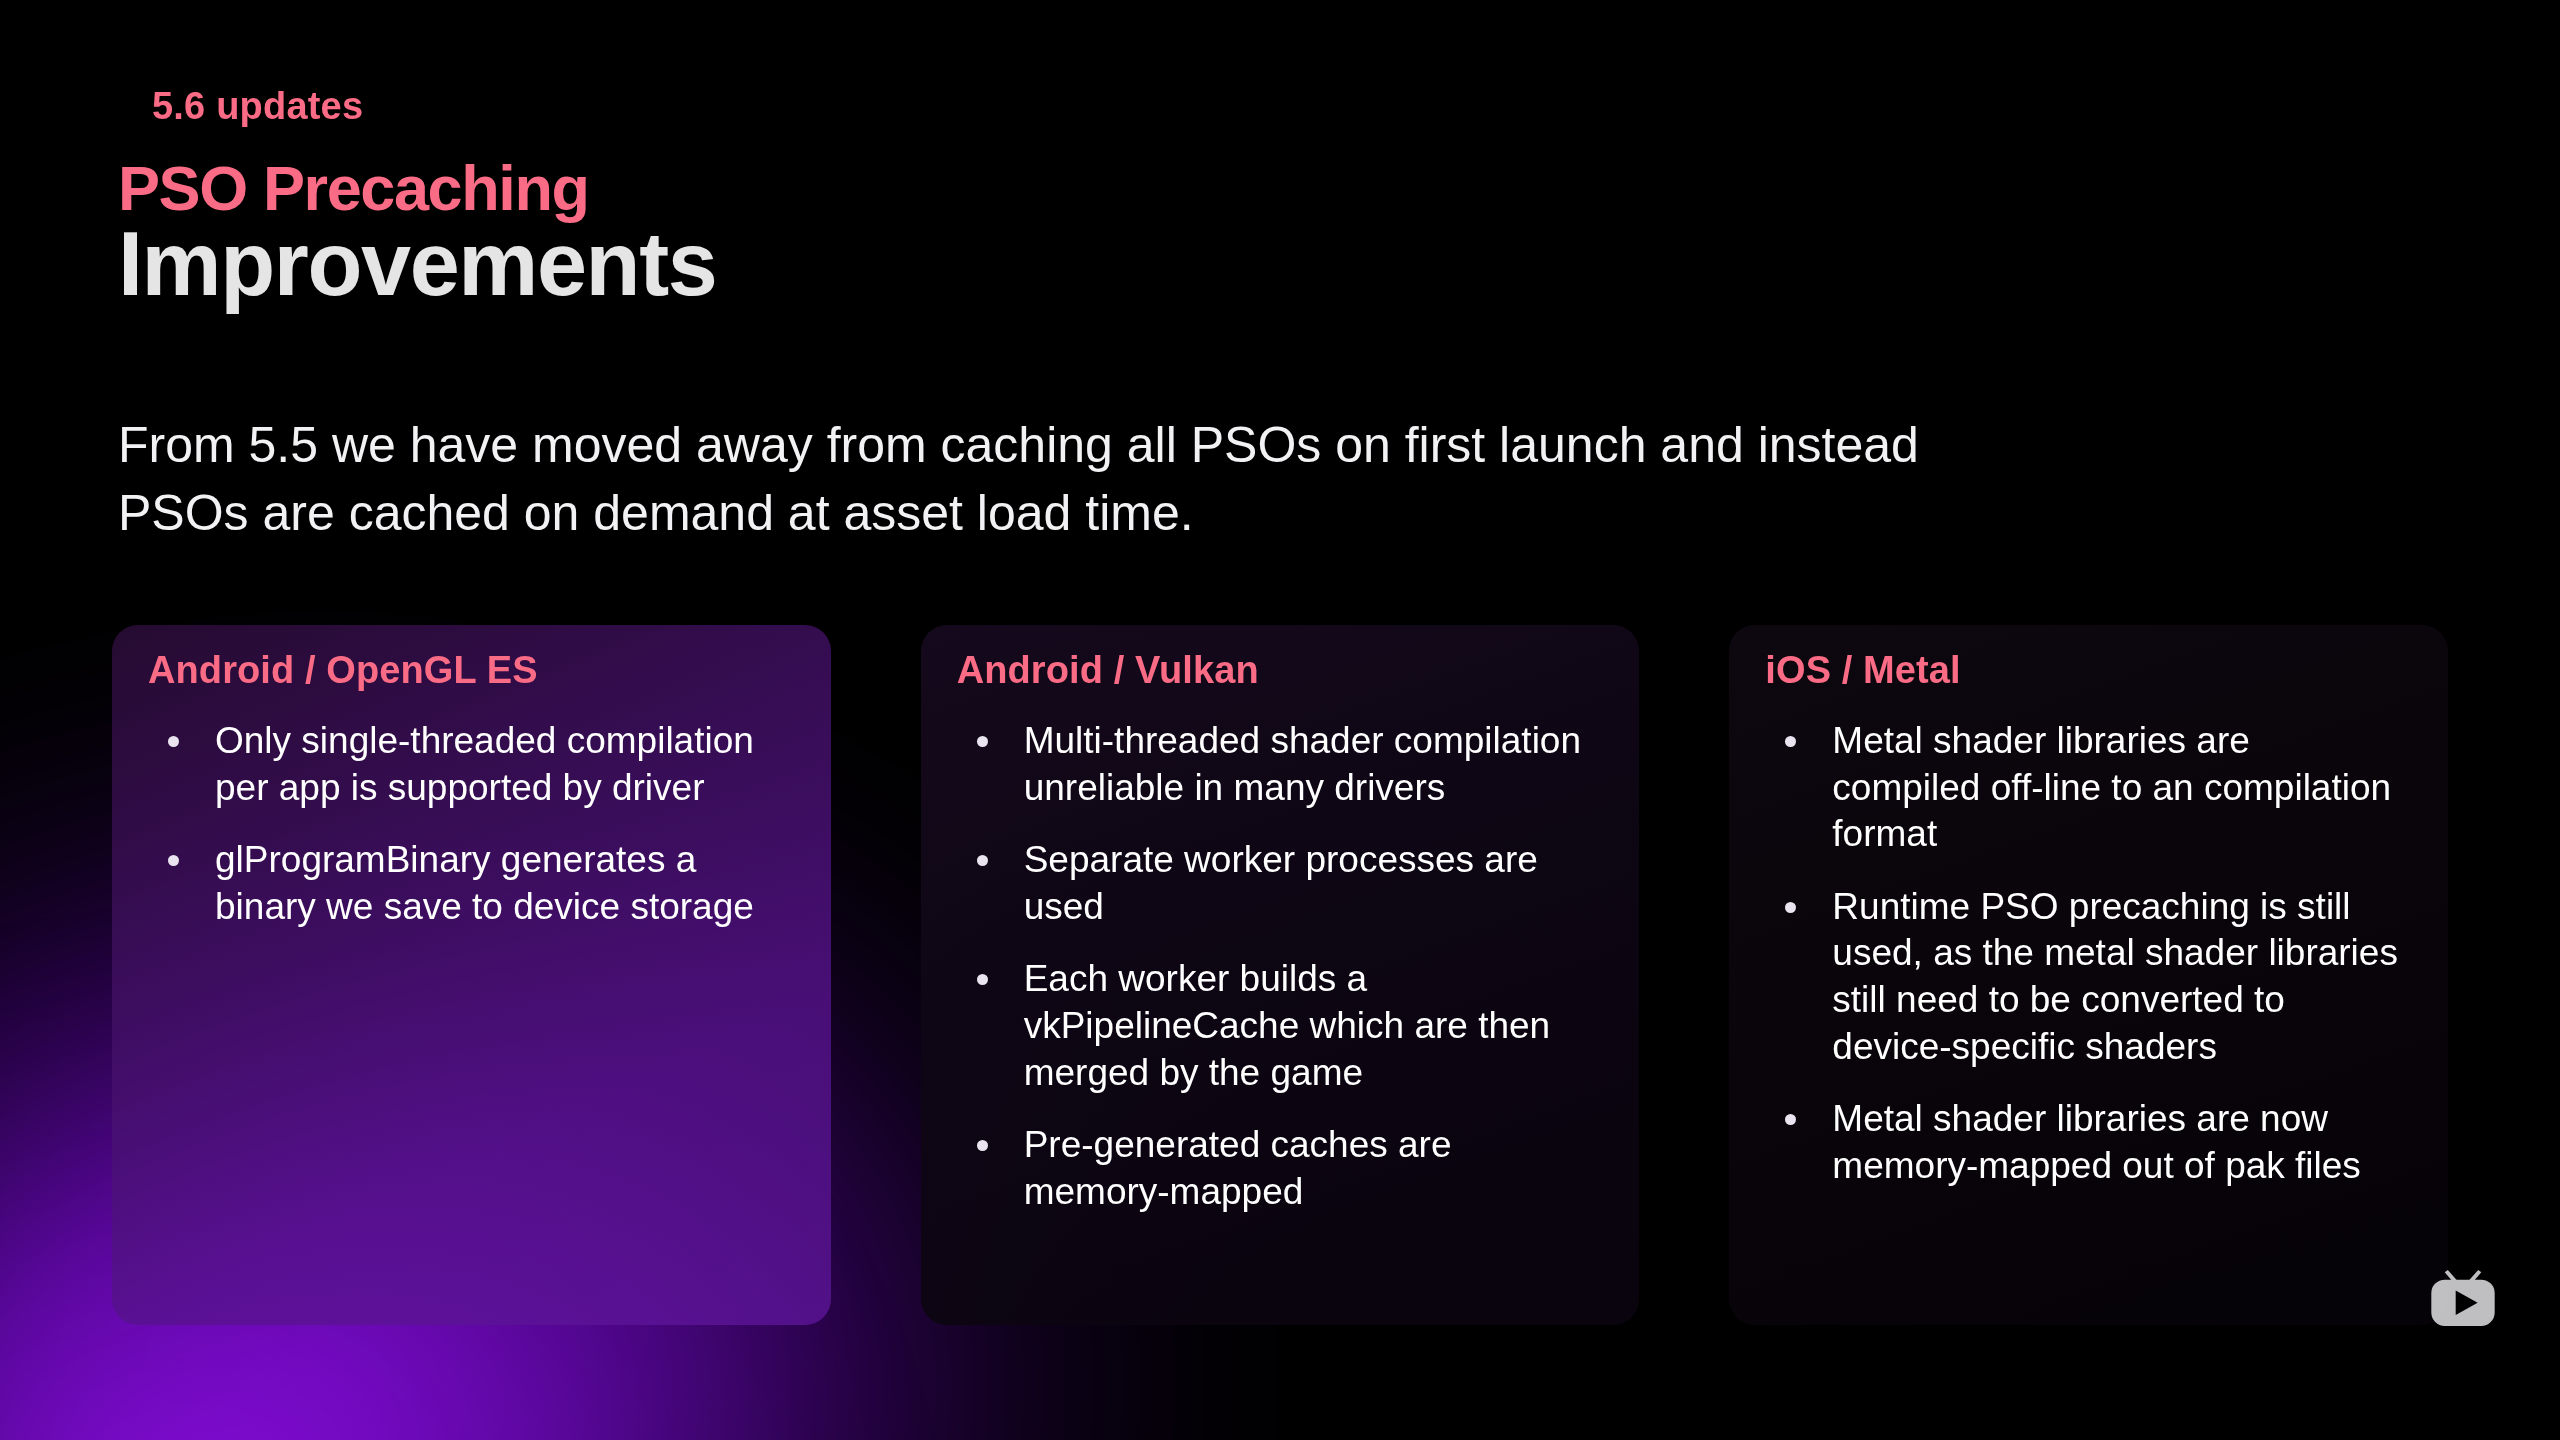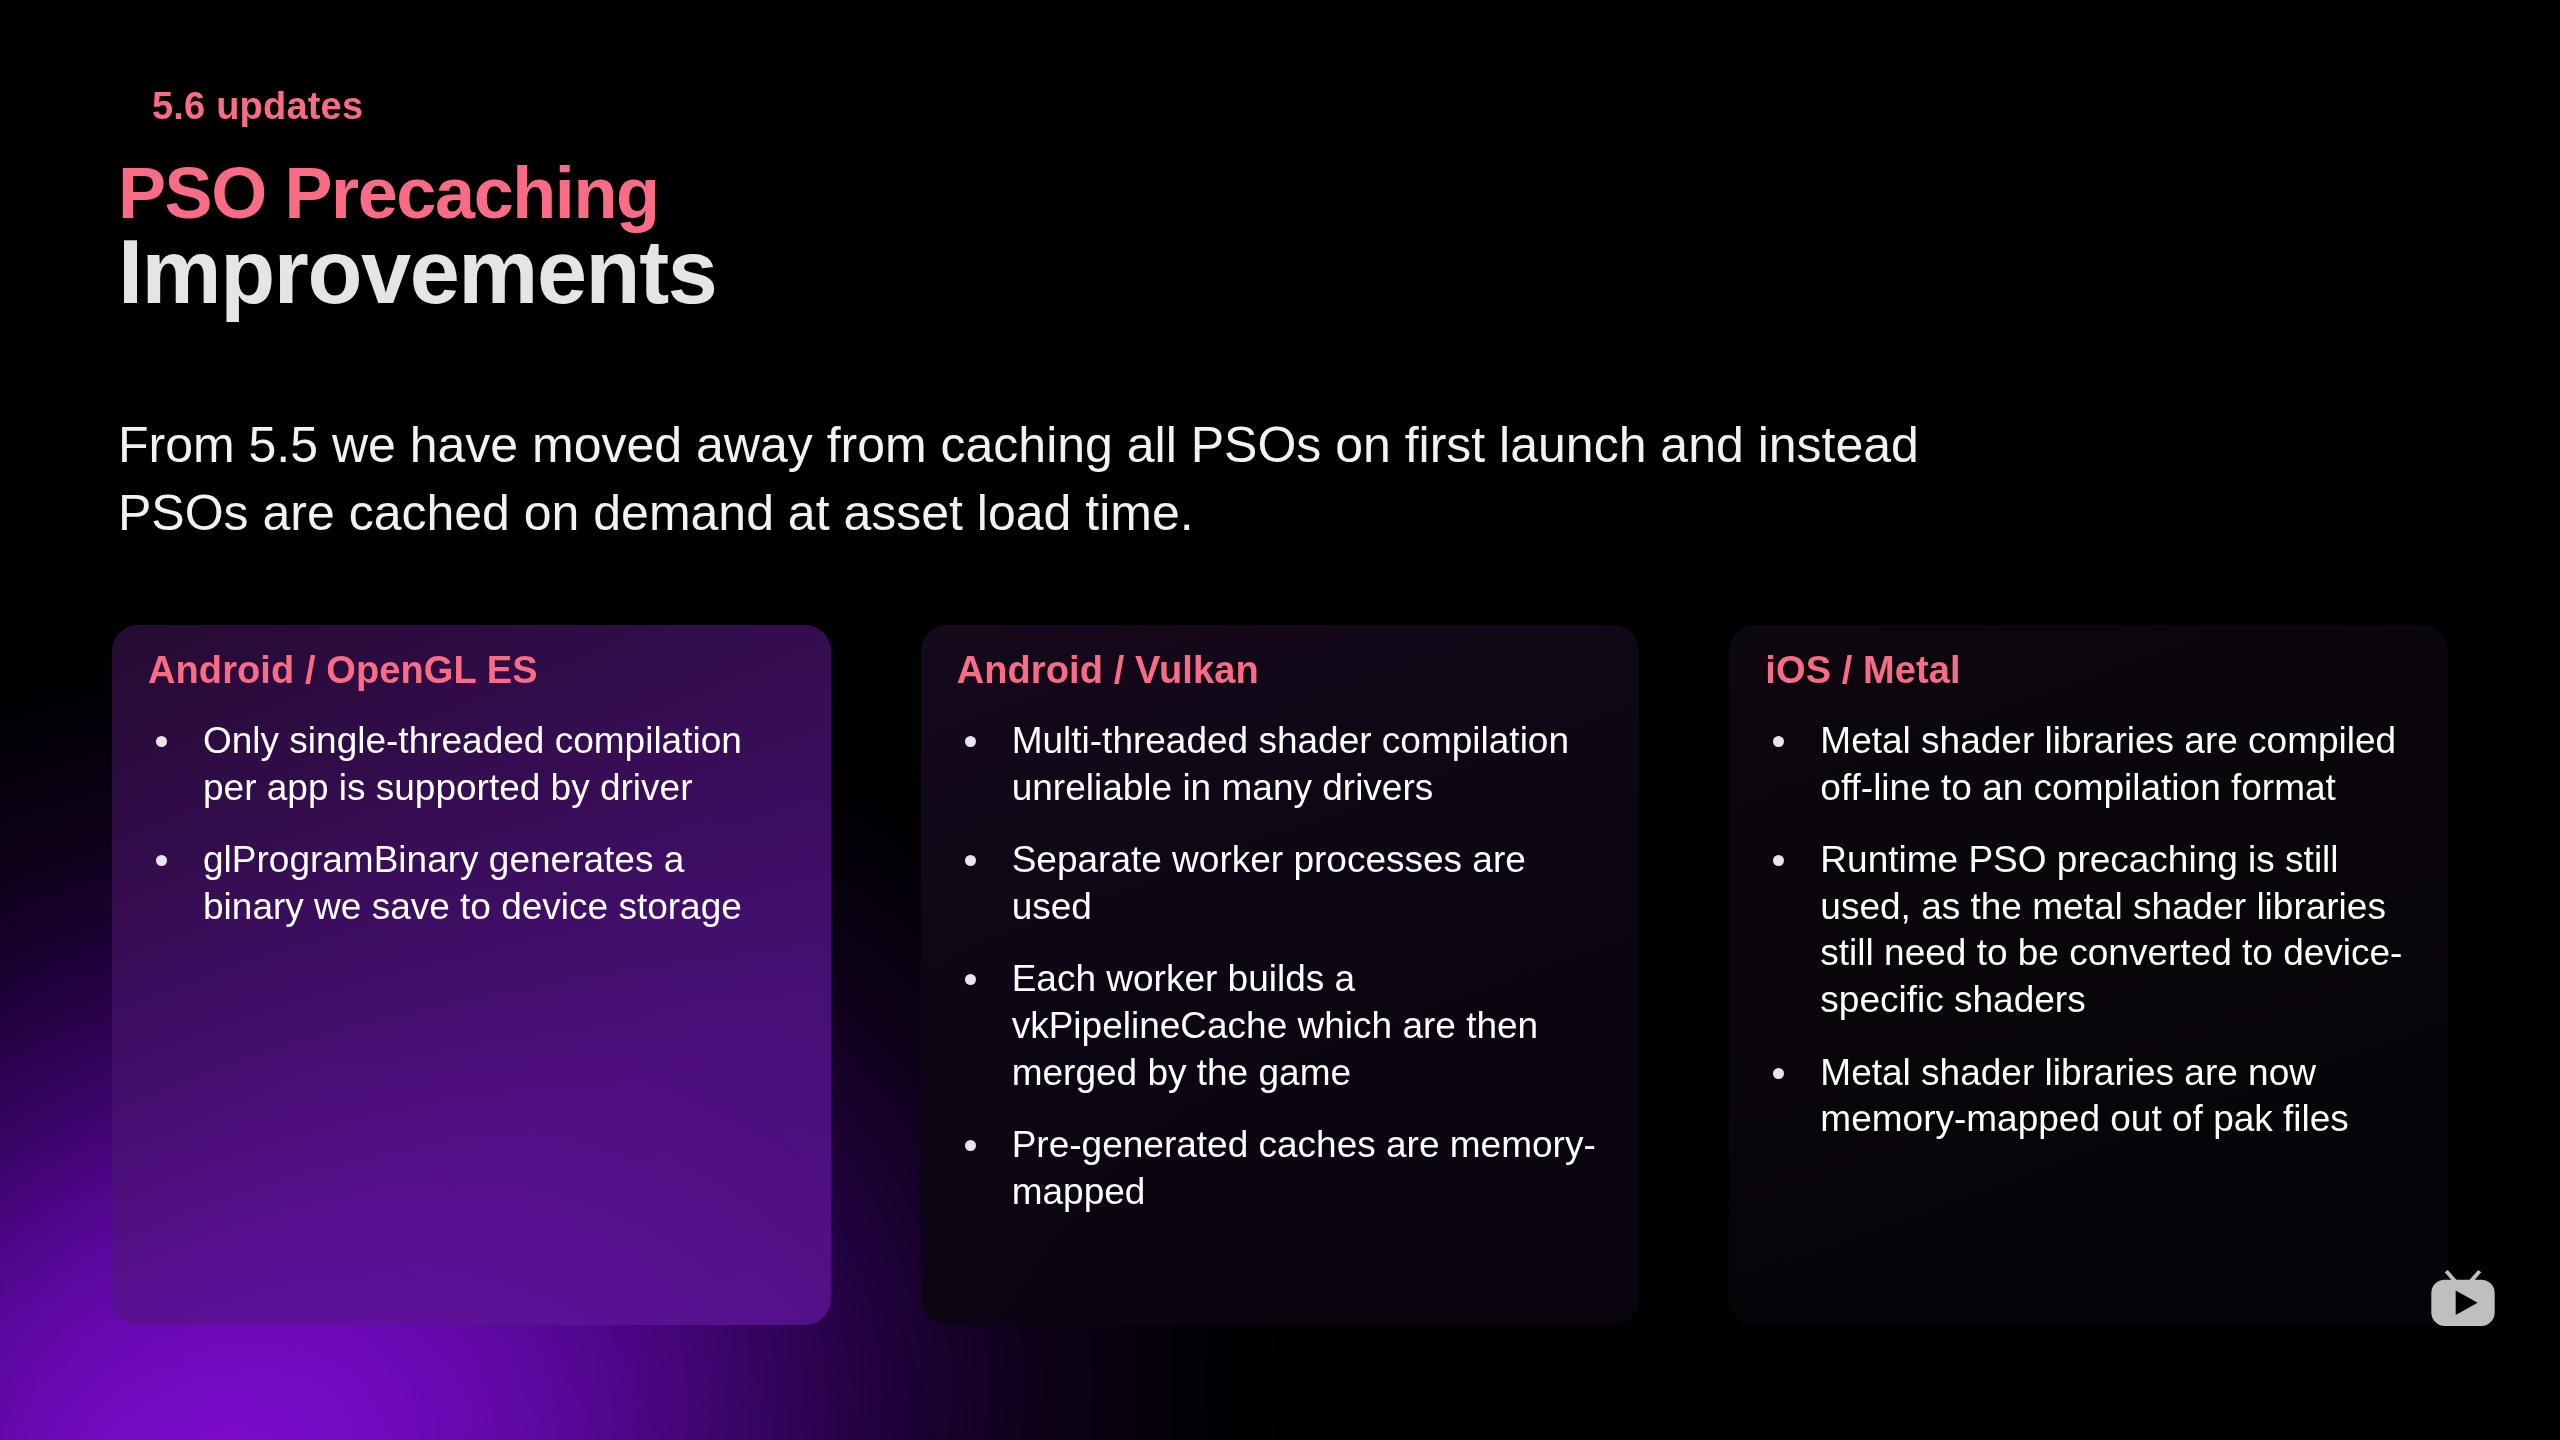--- a/index.html
+++ b/index.html
@@ -60,21 +60,21 @@
     z-index: 5;
   }
   .eyebrow {
     font-size: 38px;
     font-weight: bold;
     letter-spacing: 0.2px;
     line-height: 1.1;
     margin: 0 0 30px 34px;
   }
   .title-l1 {
-    font-size: 72px;
+    font-size: 63px;
     font-weight: bold;
     line-height: 0.98;
     letter-spacing: -1.4px;
     margin: 0;
   }
   .title-l2 {
     font-size: 90px;
     font-weight: bold;
     color: #e5e5e5;
     line-height: 0.98;
@@ -133,21 +133,21 @@
                       rgba(6,3,8,0.95) 100%);
   }
   .card-title {
     font-size: 38px;
     font-weight: bold;
     margin: 0 0 14px 0;
     letter-spacing: 0.1px;
   }
   ul.bullets {
     list-style: none;
-    margin: 0;
+    margin: 12px;
     padding: 0;
   }
   ul.bullets li {
     position: relative;
     color: #ffffff;
     font-size: 37px;
     line-height: 1.26;
     padding-left: 55px;
     margin-top: 26px;
   }

